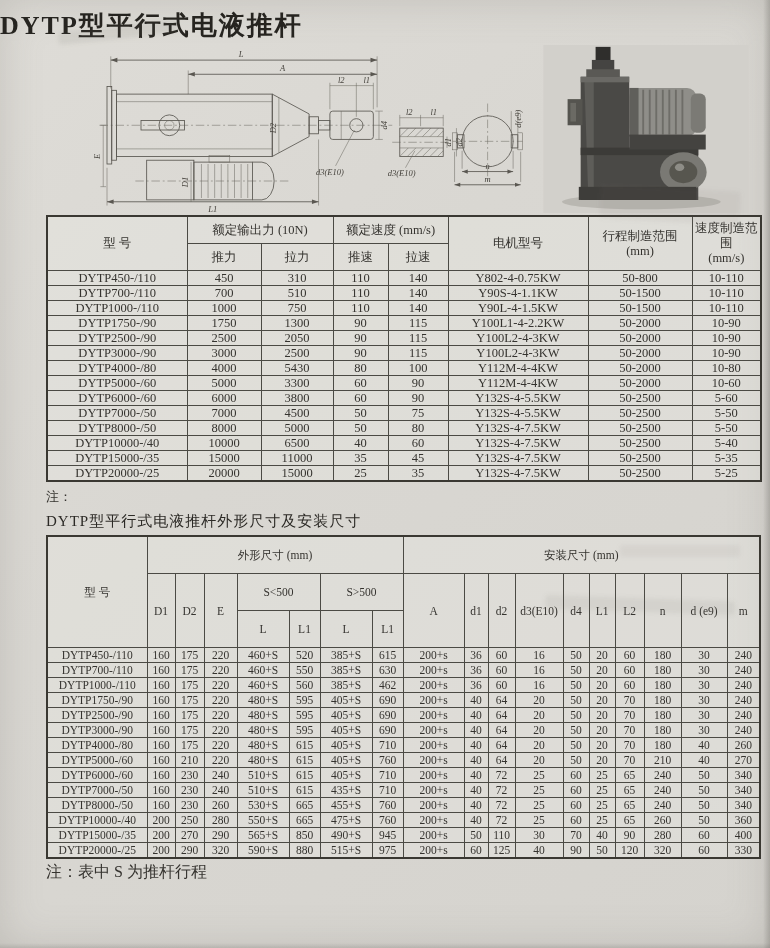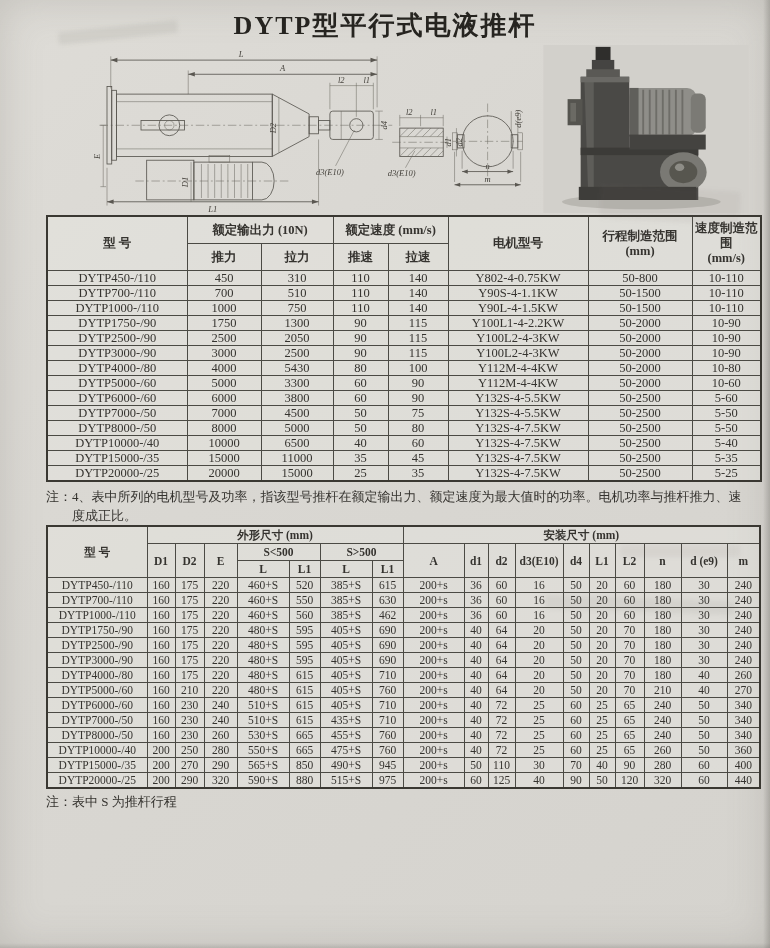--- a/index.html
+++ b/index.html
@@ -9,46 +9,46 @@
     box-shadow:inset 0 0 40px rgba(120,116,108,.25);}
   .edge-r{position:absolute;right:0;top:0;bottom:0;width:7px;
     background:linear-gradient(to left,rgba(90,88,82,.28),rgba(90,88,82,0));}
   .edge-b{position:absolute;left:0;right:0;bottom:0;height:5px;
     background:linear-gradient(to top,rgba(90,88,82,.18),rgba(90,88,82,0));}
   .ghost{position:absolute;background:rgba(110,106,98,.10);filter:blur(2px);border-radius:3px;}
   .g1{left:58px;top:26px;width:120px;height:13px;transform:rotate(-6deg);}
   .g2{left:600px;top:188px;width:140px;height:34px;transform:rotate(3deg);background:rgba(110,106,98,.08);}
   .g3{left:545px;top:598px;width:190px;height:14px;transform:rotate(2deg);background:rgba(110,106,98,.09);}
   .g4{left:620px;top:545px;width:120px;height:12px;background:rgba(110,106,98,.07);}
-  .title{margin:8px 0 2px 0;text-align:center;font-size:26px;font-weight:bold;letter-spacing:2px;color:#262420;}
+  .title{margin:8px 0 2px 0;text-align:left;font-size:26px;font-weight:bold;letter-spacing:2px;color:#262420;}
   .figure-row{display:flex;align-items:flex-start;height:170px;margin:2px 0 0 92px;}
   .drawing{width:438px;height:170px;flex:0 0 auto;}
   .photo{width:212px;height:168px;margin-left:10px;flex:0 0 auto;}
   .dl{stroke:#5a5751;stroke-width:.9;fill:none;}
   .thin{stroke:#6a675f;stroke-width:.55;fill:none;}
   .cl{stroke:#6a675f;stroke-width:.55;fill:none;stroke-dasharray:9 3 2 3;}
   .arr{fill:#5a5751;stroke:none;}
   .lbl{font:italic 9px "Liberation Serif",serif;fill:#45423c;}
   .sec-heading{margin:6px 0 4px 46px;font-size:15px;color:#2c2a26;letter-spacing:1px;}
   table{border-collapse:collapse;margin-left:46px;table-layout:fixed;background:rgba(236,234,229,.35);}
   table,th,td{border:1px solid #4b4a44;}
   table{border:2px solid #3a3832;}
-  th{font-weight:bold;}
+  th{font-weight:normal;}
   .t1{width:714px;font-size:12.5px;}
   .t1 th{height:13px;line-height:13px;padding:4px 1px;text-align:center;}
   .t1 td{height:14px;line-height:14px;padding:0 2px;text-align:center;white-space:nowrap;overflow:hidden;}
   .t2{width:714px;font-size:11.5px;}
-  .t2 th{height:12px;line-height:12px;padding:2px 0;text-align:center;white-space:nowrap;overflow:hidden;}
+  .t2 th{height:12px;line-height:12px;padding:12px 0;text-align:center;white-space:nowrap;overflow:hidden;}
   .t2 td{height:14px;line-height:14px;padding:0 1px;text-align:center;white-space:nowrap;overflow:hidden;}
   .two-line span{display:block;line-height:15px;}
   .notes{display:flex;margin:5px 0 0 46px;width:700px;font-size:13px;}
   .notes-label{flex:0 0 auto;line-height:19px;}
   .notes-body{flex:1 1 auto;}
   .note-line{line-height:19px;}
-  .footnote{margin:4px 0 0 46px;font-size:13px;line-height:18px;}
+  .footnote{margin:4px 0 0 46px;font-size:16px;line-height:18px;}
 </style>
 </head>
 <body>
 
 <div class="page">
   <div class="ghost g1"></div>
   <div class="ghost g2"></div>
   <div class="ghost g3"></div>
   <div class="ghost g4"></div>
   <div class="edge-r"></div>
@@ -356,24 +356,24 @@
           <td>Y132S-4-7.5KW</td>
           <td>50-2500</td>
           <td>5-25</td>
         </tr>
       </tbody>
   </table>
 
   <div class="notes">
     <span class="notes-label">注：</span>
     <div class="notes-body">
-        <div class="note-line">4、表中所列的电机型号及功率，指该型号推杆在额定输出力、额定速度为最大值时的功率。电机功率与推杆推力、速度成正比。</div>
       </div>
   </div>
 
+  <div class="sec-heading">DYTP型平行式电液推杆外形尺寸及安装尺寸</div>
 
   <table class="t2">
     <colgroup>
       <col style="width:100px">
         <col style="width:28px">
         <col style="width:29px">
         <col style="width:33px">
       <col style="width:52px">
         <col style="width:31px">
         <col style="width:52px">
@@ -691,19 +691,19 @@
           <td>975</td>
           <td>200+s</td>
           <td>60</td>
           <td>125</td>
           <td>40</td>
           <td>90</td>
           <td>50</td>
           <td>120</td>
           <td>320</td>
           <td>60</td>
-          <td>440</td>
+          <td>330</td>
         </tr>
       </tbody>
   </table>
 
   <div class="footnote">注：表中 S 为推杆行程</div>
 </div>
 
 </body></html>

